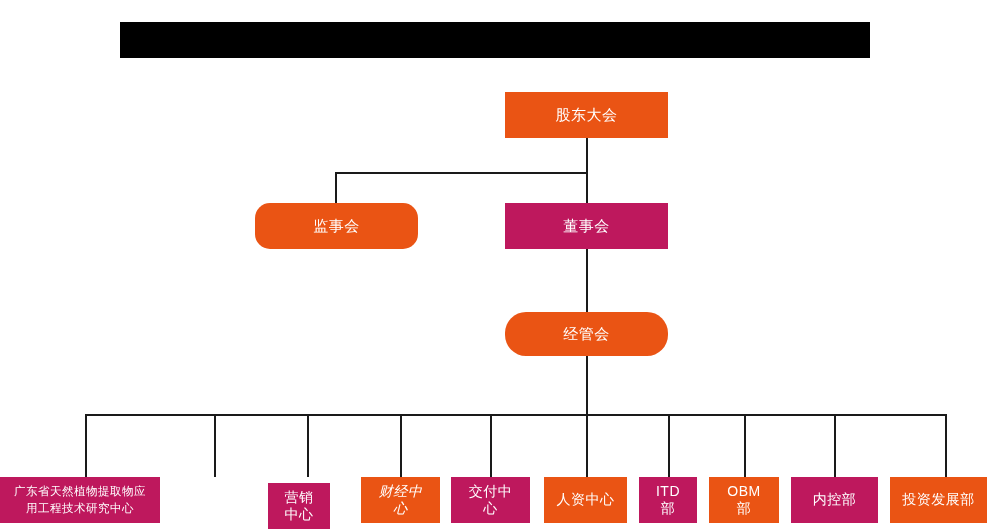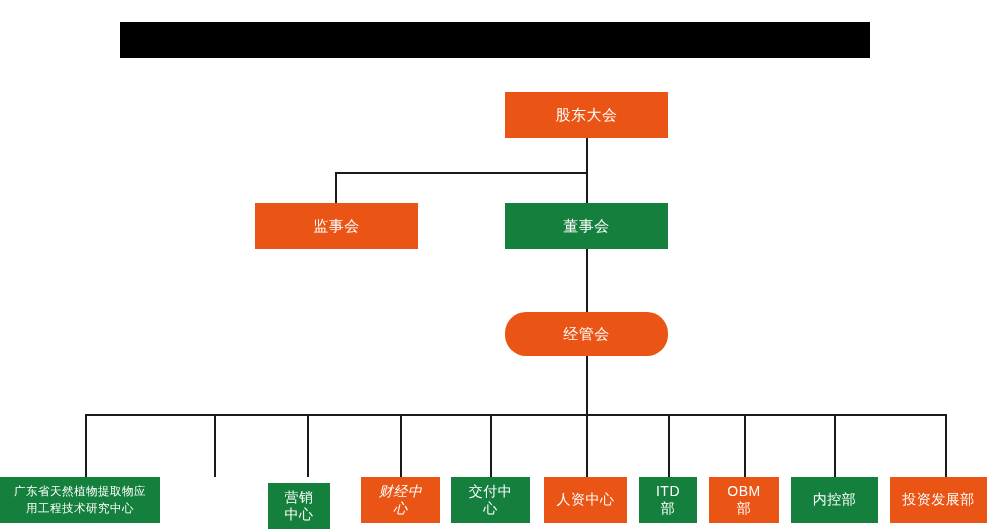--- a/index.html
+++ b/index.html
@@ -36,21 +36,21 @@
     align-items: center;
     justify-content: center;
     text-align: center;
     color: #ffffff;
     line-height: 1.22;
     letter-spacing: 0.5px;
     font-weight: 400;
     user-select: none;
   }
   .node.dark  { background: #ea5414; }
-  .node.light { background: #15803d; }
+  .node.light { background: #be185d; }
 
   .node .node-label {
     display: block;
     width: 100%;
     padding: 0 12px;
     box-sizing: border-box;
     white-space: pre-line;
   }
 
   
@@ -97,21 +97,21 @@
   <div class="conn v" style="left:586px; top:414px; height:63px;"></div>
   <div class="conn v" style="left:668px; top:414px; height:63px;"></div>
   <div class="conn v" style="left:744px; top:414px; height:63px;"></div>
   <div class="conn v" style="left:834px; top:414px; height:63px;"></div>
   <div class="conn v" style="left:945px; top:414px; height:63px;"></div>
 
   <div class="node dark lvl1" style="left:505px; top:92px; width:163px; height:46px;">
     <span class="node-label">股东大会</span>
   </div>
 
-  <div class="node dark lvl2" style="left:255px; top:203px; width:163px; height:46px;">
+  <div class="node dark lvl2" style="left:255px; top:203px; width:163px; height:46px;border-radius:15px;">
     <span class="node-label">监事会</span>
   </div>
 
   <div class="node light lvl2" style="left:505px; top:203px; width:163px; height:46px;">
     <span class="node-label">董事会</span>
   </div>
 
   <div class="node dark lvl3" style="left:505px; top:312px; width:163px; height:44px;border-radius:21px;">
     <span class="node-label">经管会</span>
   </div>

